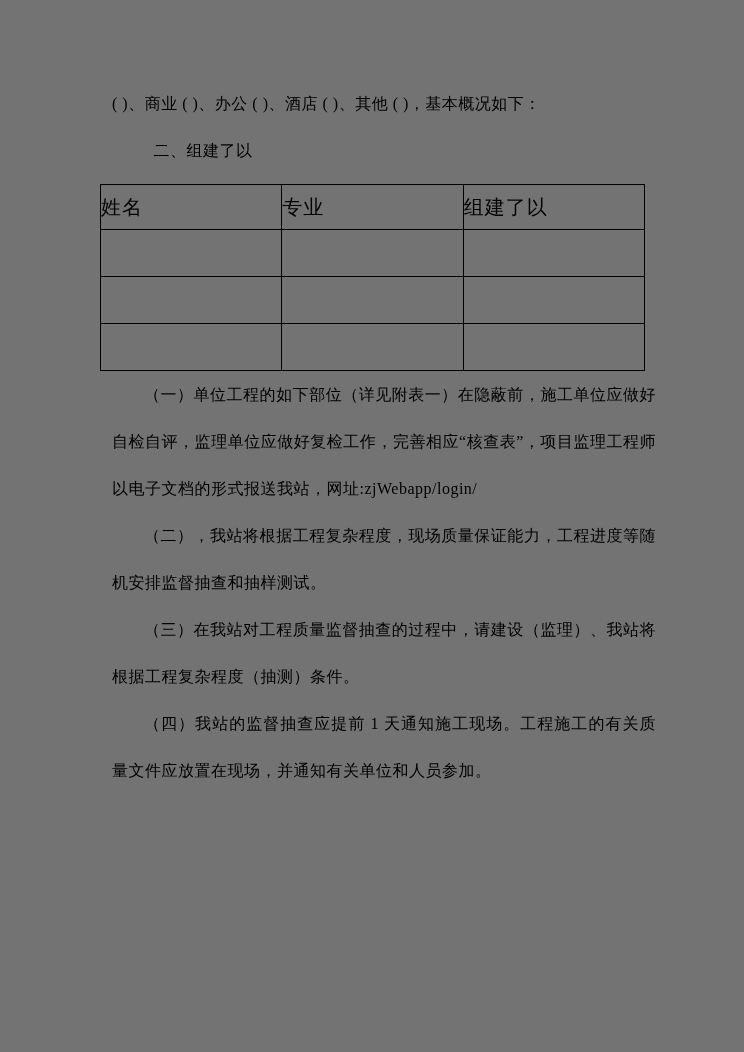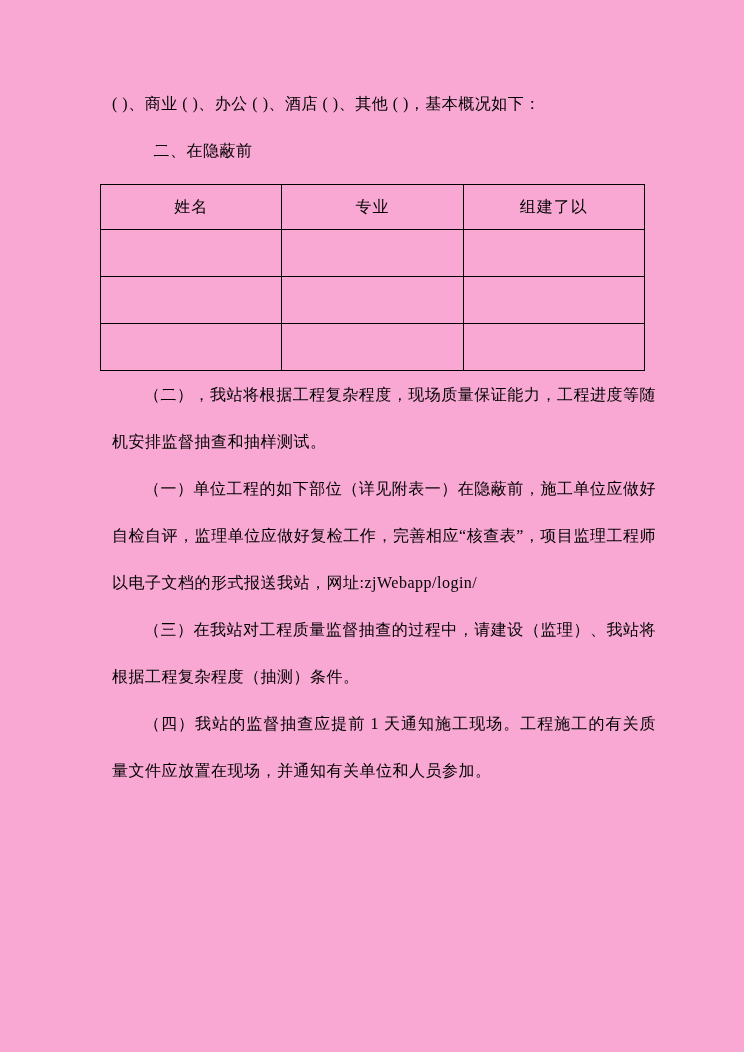--- a/index.html
+++ b/index.html
@@ -4,21 +4,21 @@
 <style>
   html, body {
     margin: 0;
     padding: 0;
     background: #ffffff;
   }
   .page {
     position: relative;
     width: 744px;
     height: 1052px;
-    background: #f9a8d4;
+    background: #737373;
     box-sizing: border-box;
     padding: 80px 88px 0 112px;
     font-family: "Liberation Serif", "DejaVu Serif", serif;
     color: #000000;
     font-size: 16px;
     overflow: hidden;
   }
   .para {
     margin: 0;
     line-height: 47px;
@@ -51,37 +51,37 @@
     table-layout: fixed;
   }
   table.members th,
   table.members td {
     border: 1px solid #000;
     padding: 0;
   }
   table.members th {
     height: 44px;
     font-weight: normal;
-    font-size: 16px;
-    text-align: center;
+    font-size: 20px;
+    text-align: left;
     letter-spacing: 1px;
     margin-top: 44px;
   }
   table.members td {
     height: 46px;
   }
 </style>
 </head>
 <body>
 
 <div class="page">
 
   <p class="para">( )、商业 ( )、办公 ( )、酒店 ( )、其他 ( )，基本概况如下：</p>
 
-  <p class="heading">二、在隐蔽前</p>
+  <p class="heading">二、组建了以</p>
 
 
   <table class="members">
     <thead>
       <tr>
         <th>姓名</th>
         <th>专业</th>
         <th>组建了以</th>
       </tr>
     </thead>
@@ -98,21 +98,21 @@
         </tr>
         <tr>
           <td></td>
           <td></td>
           <td></td>
         </tr>
       </tbody>
   </table>
 
 
+  <p class="para indent2">（一）单位工程的如下部位（详见附表一）在隐蔽前，施工单位应做好自检自评，监理单位应做好复检工作，完善相应“核查表”，项目监理工程师以电子文档的形式报送我站，网址:zjWebapp/login/</p>
+
   <p class="para indent2">（二），我站将根据工程复杂程度，现场质量保证能力，工程进度等随机安排监督抽查和抽样测试。</p>
-
-  <p class="para indent2">（一）单位工程的如下部位（详见附表一）在隐蔽前，施工单位应做好自检自评，监理单位应做好复检工作，完善相应“核查表”，项目监理工程师以电子文档的形式报送我站，网址:zjWebapp/login/</p>
 
   <p class="para indent2">（三）在我站对工程质量监督抽查的过程中，请建设（监理）、我站将根据工程复杂程度（抽测）条件。</p>
 
   <p class="para indent2">（四）我站的监督抽查应提前 1 天通知施工现场。工程施工的有关质量文件应放置在现场，并通知有关单位和人员参加。</p>
 
 </div>
 
 </body></html>

